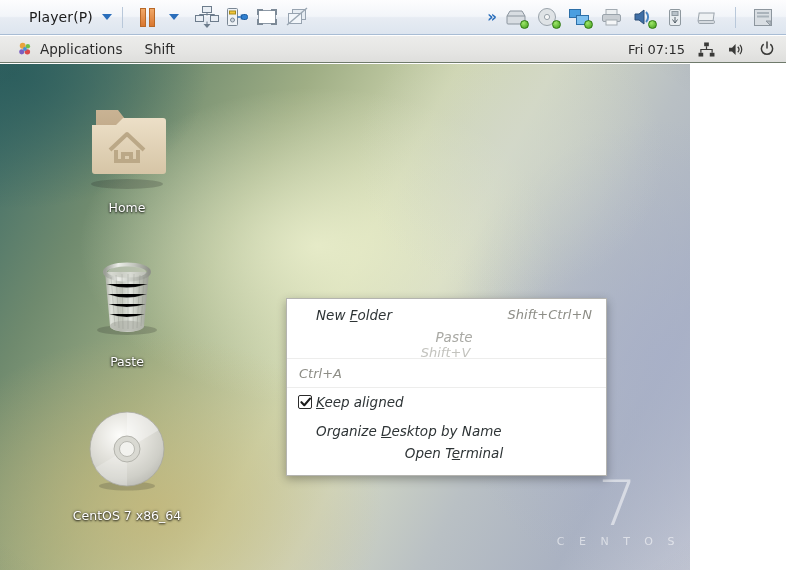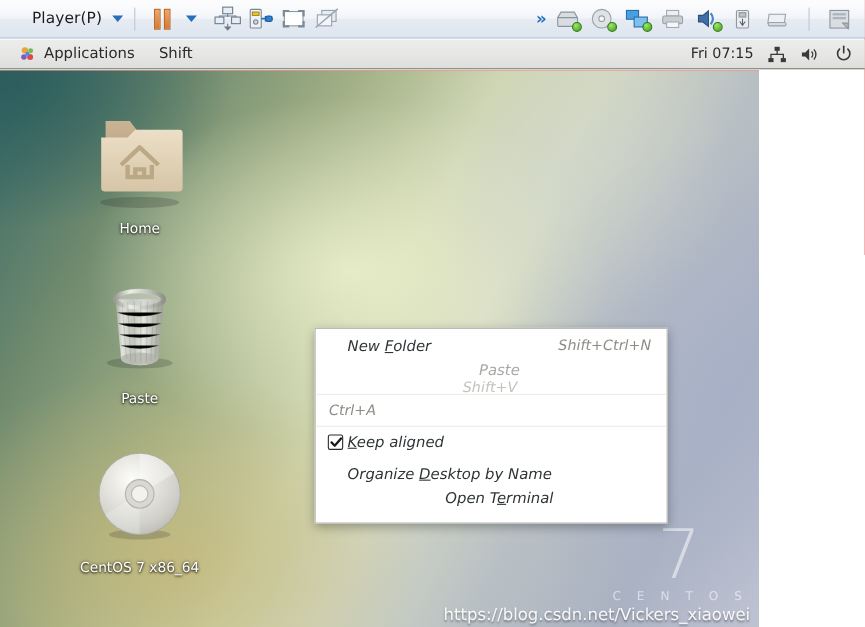--- a/index.html
+++ b/index.html
@@ -419,21 +419,20 @@
       <circle cx="47" cy="45" r="7.5" fill="#f2f2ee" stroke="#b9b9b2"></circle>
     </svg>
     <div class="label">CentOS 7 x86_64</div>
   </div>
 
   <div id="centos-logo">
     <div id="centos-seven">7</div>
     <div id="centos-word">C E N T O S</div>
   </div>
 
-  <div id="watermark">https://blog.csdn.net/Vickers_xiaowei</div>
 
   <div id="context-menu">
 
     <div class="menu-row nosep">
       <span class="m-label">New <u>F</u>older</span>
       <span class="m-accel">Shift+Ctrl+N</span>
     </div>
 
     <div class="menu-row disabled">
       <span class="m-label">Paste</span>

